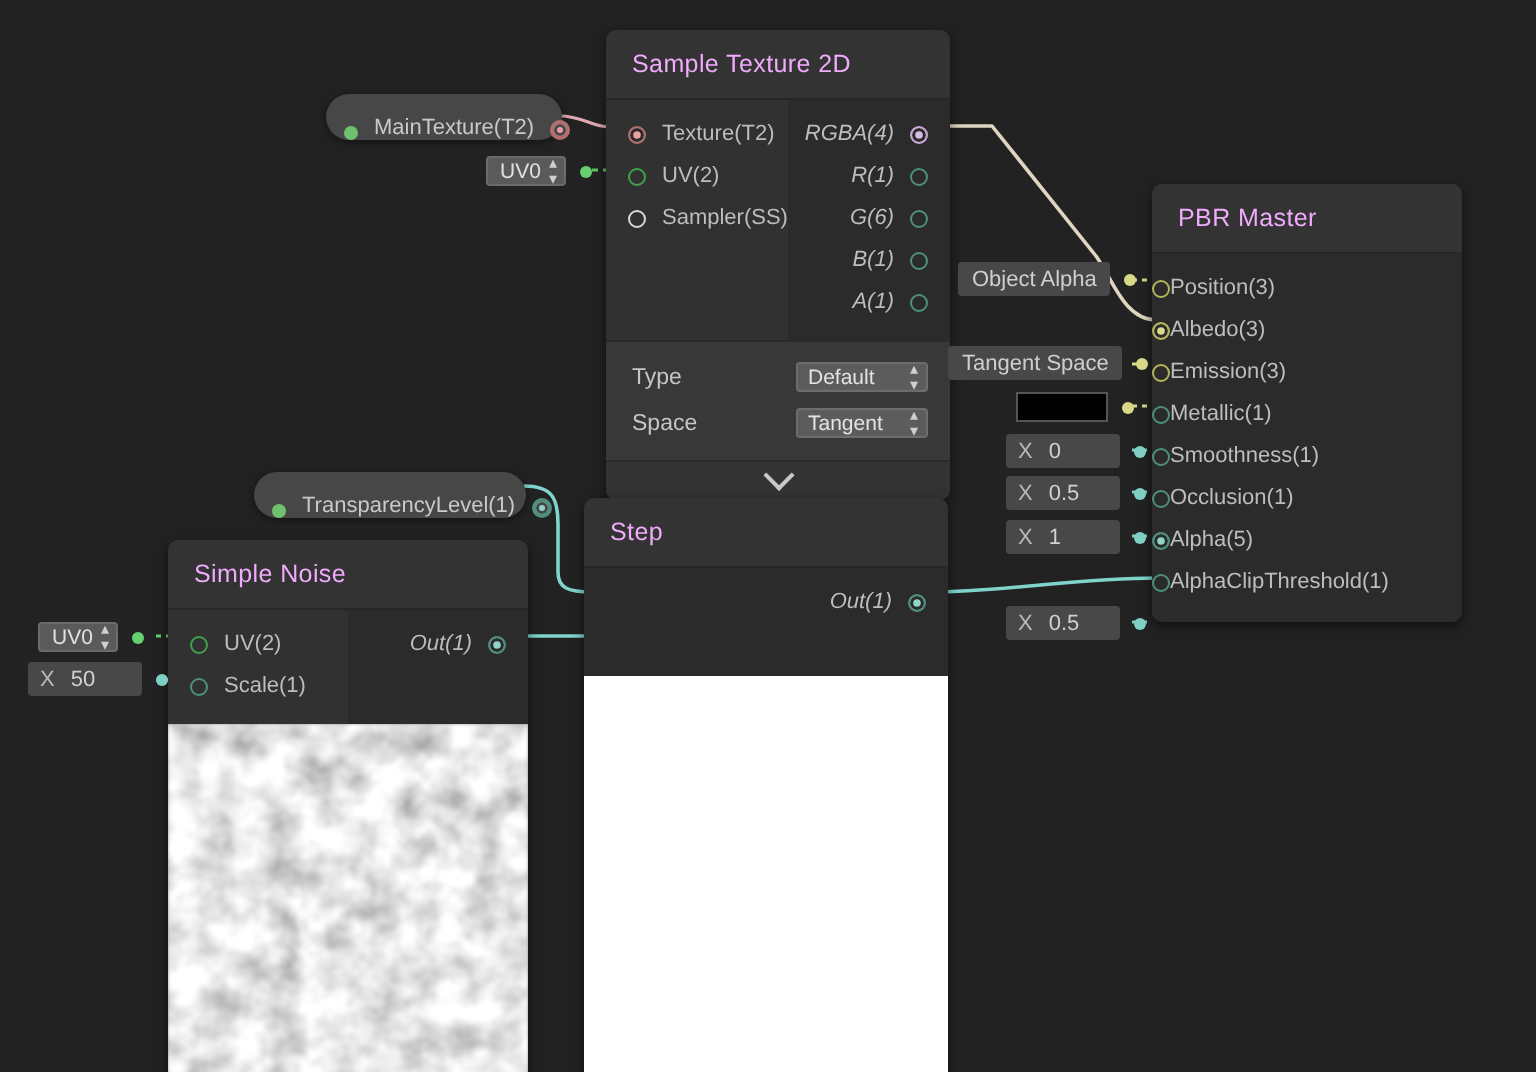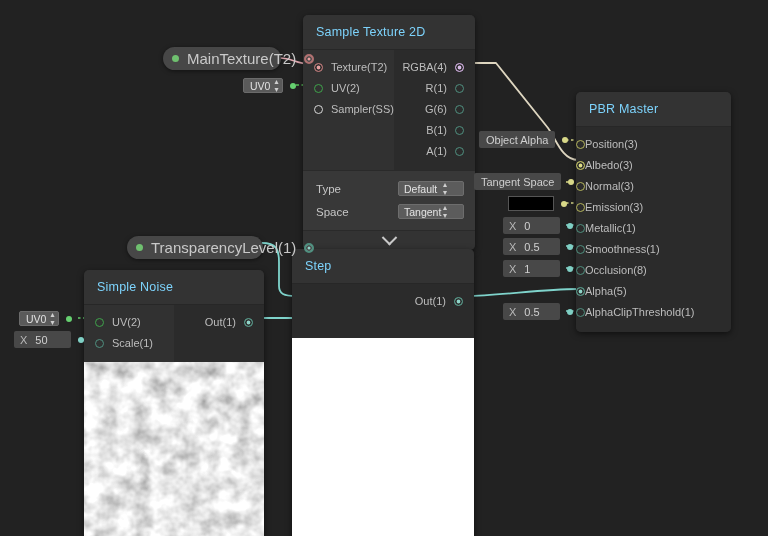--- a/index.html
+++ b/index.html
@@ -18,29 +18,29 @@
   .node{
     position:absolute;
     background:#2b2b2b;
     border-radius:5px;
     box-shadow:0 2px 6px rgba(0,0,0,.55);
     overflow:hidden;
     color:#c8c8c8;
   }
   .node-title{
     font-size:12.5px;
-    color:#7dd3fc;
+    color:#f0abfc;
     padding:10px 0 10px 13px;
     background:#333333;
     border-bottom:1px solid #272727;
     letter-spacing:.2px;
   }
   .node-body{display:flex;background:#ec4899;}
   .col-in{flex:1;padding:7px 0 8px 0;background:#313131;}
-  .col-out{flex:1;padding:7px 0 8px 0;background:#2b2b2b;}
+  .col-out{flex:1;padding:7px 0 8px 0;background:#2b2b2b;font-style:italic;}
 
   .port-row{
     display:flex;align-items:center;
     height:21px;
     font-size:11px;color:#bdbdbd;
     white-space:nowrap;
   }
   .port-row.out{justify-content:flex-end;}
   .port-label{line-height:1;}
   .col-in .port-label{margin-left:8px;}
@@ -66,37 +66,37 @@
   .slot.c-vec.filled{background:#8fd4c8;}
   .slot.c-yel{border-color:#b4b45c;}
   .slot.c-yel.filled{background:#dcdc88;}
 
   
   .params{background:#383838;border-top:1px solid #2a2a2a;padding:6px 11px 7px 13px;}
   .param-row{display:flex;align-items:center;justify-content:space-between;height:23px;font-size:11.5px;color:#c6c6c6;}
   .dropdown{
     width:66px;height:15px;background:#5c5c5c;border:1px solid #6d6d6d;border-radius:2px;
     display:flex;align-items:center;justify-content:space-between;
-    padding:0 16px 0 5px;font-size:10.5px;color:#e3e3e3;box-sizing:border-box;
+    padding:0 4px 0 5px;font-size:10.5px;color:#e3e3e3;box-sizing:border-box;
   }
   .dd-arrows{font-size:8px;color:#cfcfcf;line-height:1;}
   .collapse{
     background:#333333;border-top:1px solid #2a2a2a;
     height:19px;display:flex;align-items:center;justify-content:center;
   }
   .chev{width:9px;height:9px;border-right:2px solid #c9c9c9;border-bottom:2px solid #c9c9c9;transform:rotate(45deg) translate(-2px,-2px);}
 
   
   .preview{display:block;}
 
   
   .pill{
     position:absolute;height:23px;border-radius:12px;background:#474747;
-    display:flex;align-items:center;gap:8px;padding:0 8px 0 9px;
-    font-size:15px;color:#c9c9c9;box-sizing:border-box;
+    display:flex;align-items:flex-end;gap:8px;padding:0 8px 0 9px;
+    font-size:11px;color:#c9c9c9;box-sizing:border-box;
     box-shadow:0 1px 4px rgba(0,0,0,.5);
   }
   .pill-dot{width:7px;height:7px;border-radius:50%;background:#6fc06f;flex:0 0 auto;}
   .pill-slot{width:10px;height:10px;border-radius:50%;box-sizing:border-box;flex:0 0 auto;}
   .pill-slot.tex{border:2px solid #b07070;background:#e8a0a0;box-shadow:inset 0 0 0 1.5px #474747;}
   .pill-slot.vec{border:2px solid #4f8f7f;background:#8fd4c8;box-shadow:inset 0 0 0 1.5px #474747;}
 
   
   .field{
     position:absolute;display:flex;align-items:center;
@@ -222,37 +222,33 @@
       <div class="port-row">
         <span class="slot c-yel"></span>
         <span class="port-label">Position(3)</span>
       </div>
       <div class="port-row">
         <span class="slot c-yel filled"></span>
         <span class="port-label">Albedo(3)</span>
       </div>
       <div class="port-row">
         <span class="slot c-yel"></span>
-        <span class="port-label">Normal(3)</span>
-      </div>
-      <div class="port-row">
-        <span class="slot c-yel"></span>
         <span class="port-label">Emission(3)</span>
       </div>
       <div class="port-row">
         <span class="slot c-vec"></span>
         <span class="port-label">Metallic(1)</span>
       </div>
       <div class="port-row">
         <span class="slot c-vec"></span>
         <span class="port-label">Smoothness(1)</span>
       </div>
       <div class="port-row">
         <span class="slot c-vec"></span>
-        <span class="port-label">Occlusion(8)</span>
+        <span class="port-label">Occlusion(1)</span>
       </div>
       <div class="port-row">
         <span class="slot c-vec filled"></span>
         <span class="port-label">Alpha(5)</span>
       </div>
       <div class="port-row">
         <span class="slot c-vec"></span>
         <span class="port-label">AlphaClipThreshold(1)</span>
       </div>
     </div>

